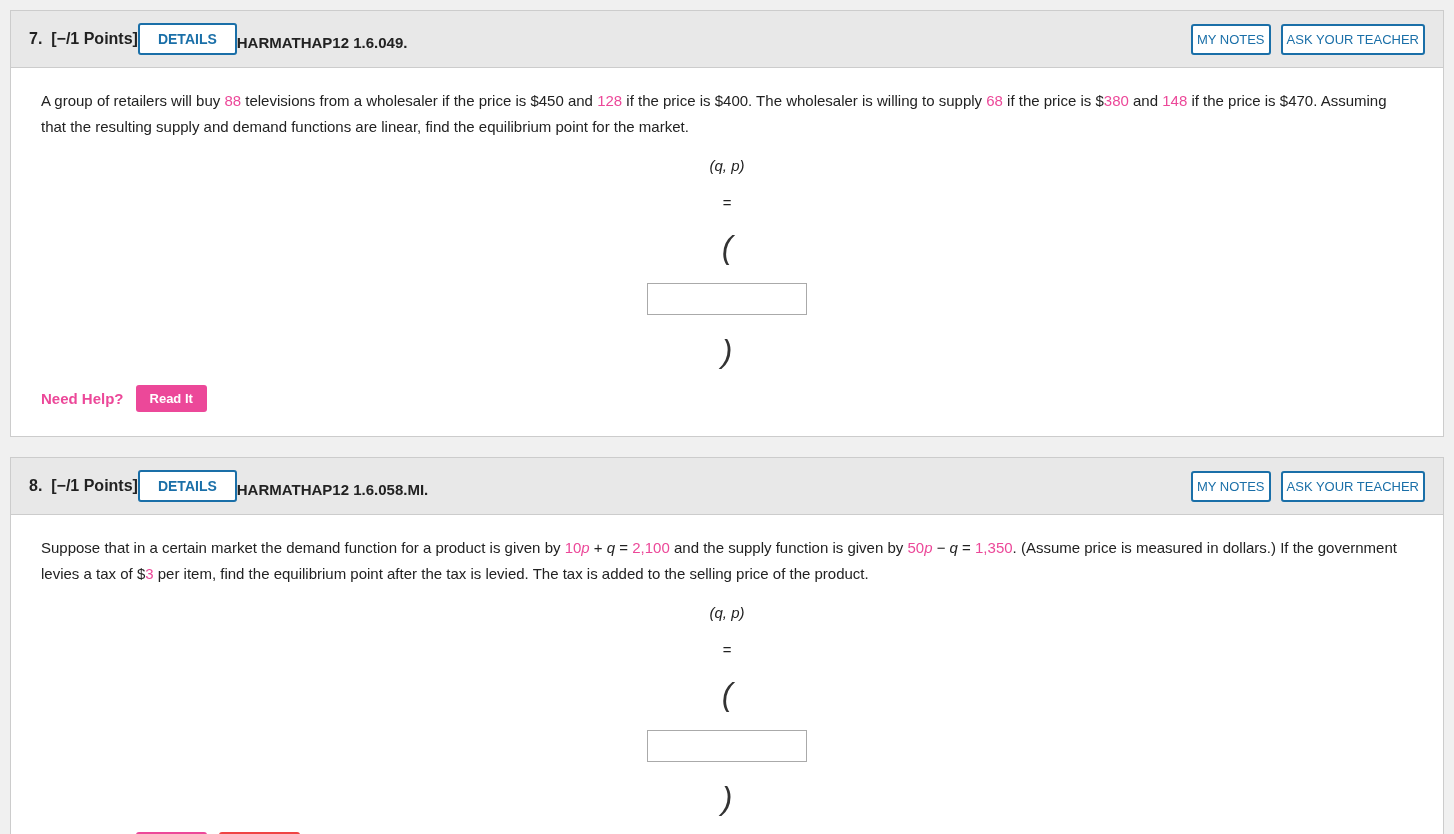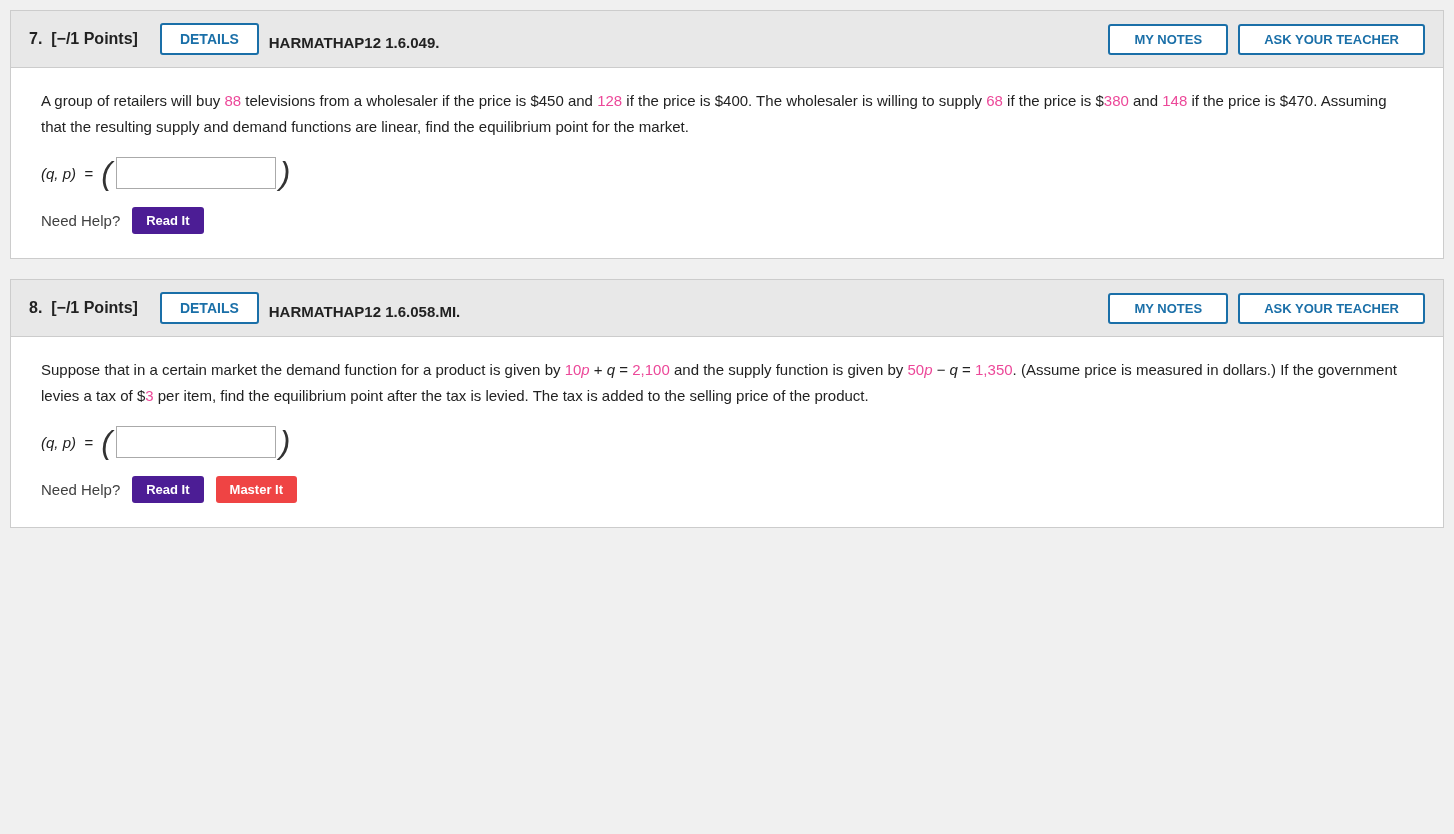--- a/index.html
+++ b/index.html
@@ -14,79 +14,78 @@
       background: #fff;
       border: 1px solid #ccc;
       margin-bottom: 20px;
     }
     .question-header {
       background: #e8e8e8;
       border-bottom: 1px solid #ccc;
       padding: 12px 18px;
       display: flex;
       align-items: center;
-      gap: 10px;
     }
     .question-number {
       font-weight: bold;
       font-size: 16px;
       white-space: nowrap;
     }
     .details-btn {
       border: 2px solid #1a6fa8;
       background: #fff;
       color: #1a6fa8;
       font-weight: bold;
       font-size: 14px;
       padding: 6px 18px;
       cursor: pointer;
       border-radius: 3px;
-      margin-left: 12px;
     }
     .problem-code {
       font-weight: bold;
       font-size: 15px;
       flex: 1;
       margin-top: 7px;
     }
     .right-buttons {
       display: flex;
       gap: 10px;
       margin-left: auto;
     }
     .my-notes-btn, .ask-teacher-btn {
       border: 2px solid #1a6fa8;
       background: #fff;
       color: #1a6fa8;
-      font-weight: bold;
+      font-weight: normal;
       font-size: 13px;
-      padding: 6px 24px;
+      padding: 6px 4px;
       cursor: pointer;
       border-radius: 3px;
       white-space: nowrap;
     }
     .question-body {
       padding: 20px 30px 24px 30px;
     }
     .question-text {
       line-height: 1.7;
       margin-bottom: 18px;
       font-size: 15px;
     }
     .highlight-orange {
       color: #ec4899;
       font-weight: normal;
     }
     .answer-row {
       display: flex;
       align-items: center;
-      gap: 4px;
+      gap: 20px;
       margin-bottom: 18px;
       font-style: italic;
       font-size: 15px;
+      flex-direction: column;
     }
     .answer-label {
       font-style: italic;
     }
     .paren-large {
       font-size: 32px;
       font-weight: 100;
       line-height: 1;
       color: #333;
     }
@@ -96,26 +95,26 @@
       border: 1px solid #aaa;
       padding: 2px 6px;
       font-size: 14px;
     }
     .need-help-row {
       display: flex;
       align-items: center;
       gap: 12px;
     }
     .need-help-label {
-      color: #404040;
-      font-weight: normal;
+      color: #ec4899;
+      font-weight: bold;
       font-size: 15px;
     }
     .read-it-btn {
-      background: #4c1d95;
+      background: #ec4899;
       color: #fff;
       border: none;
       padding: 6px 14px;
       font-size: 13px;
       font-weight: bold;
       cursor: pointer;
       border-radius: 3px;
     }
     .master-it-btn {
       background: #ef4444;

